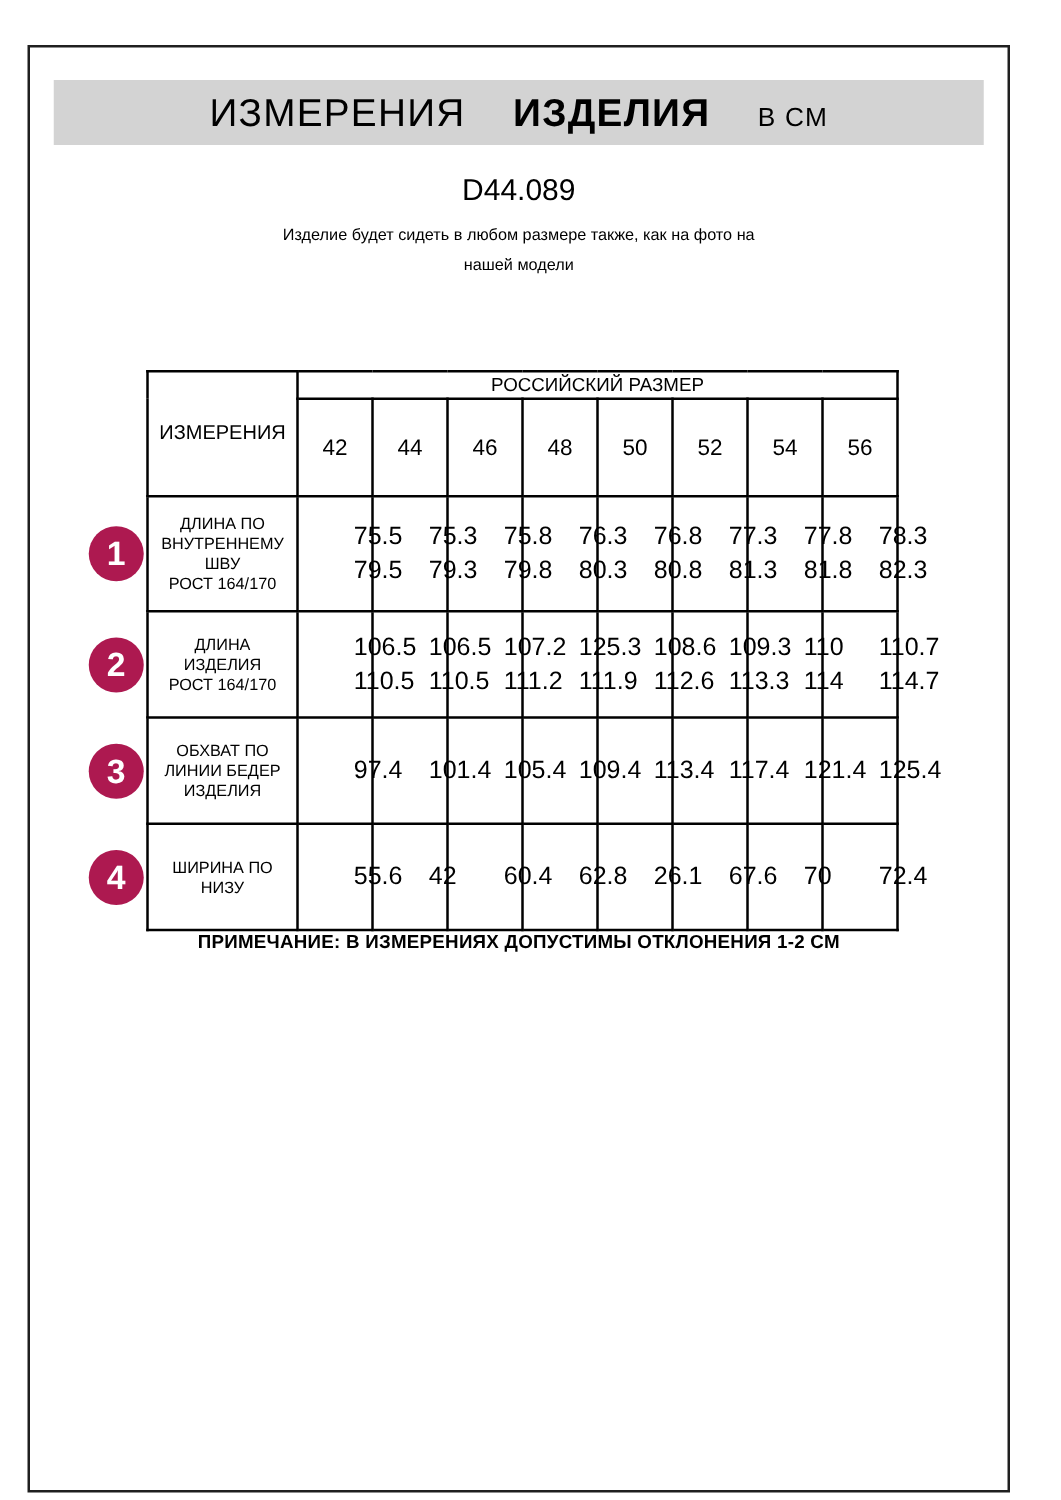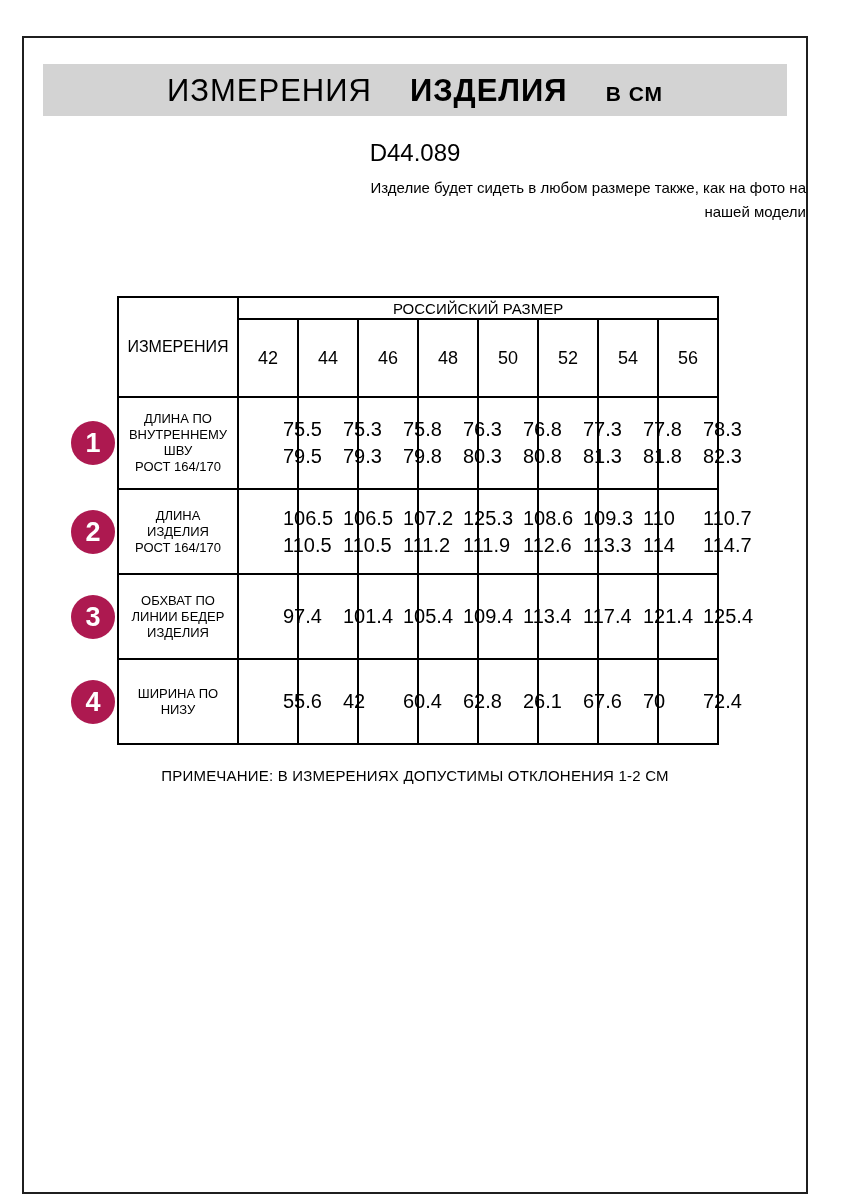--- a/index.html
+++ b/index.html
@@ -19,26 +19,26 @@
     position:absolute;left:22px;top:36px;width:786px;height:1158px;
     border:2px solid var(--frame);background:#fff;
   }
   .banner{
     margin:26px auto 0;width:744px;height:52px;background:var(--band);
     display:flex;align-items:baseline;justify-content:center;gap:38px;
     padding-top:9px;
   }
   .t-reg{font-size:31px;letter-spacing:1px;}
   .t-bold{font-size:31px;font-weight:bold;letter-spacing:1px;}
-  .t-unit{font-size:21px;letter-spacing:1px;font-weight:bold;}
+  .t-unit{font-size:21px;letter-spacing:1px;}
   .code{
     margin-top:23px;text-align:center;font-size:24px;line-height:28px;
   }
   .subtitle{
-    margin-top:9px;text-align:right;font-size:15px;line-height:24px;
+    margin-top:9px;text-align:center;font-size:13px;line-height:24px;
     white-space:pre-line;
   }
   .table-wrap{margin:72px 0 0 93px;}
   table{
     border-collapse:collapse;table-layout:fixed;width:600px;
   }
   td{
     border:2px solid var(--line);text-align:center;vertical-align:middle;
     padding:0;
   }
@@ -52,21 +52,21 @@
   .val{font-size:20px;line-height:27px;white-space:pre-line;padding-left:44px;}
   .rh1 td{height:92px;}
   .rh2 td{height:85px;}
   .badge{
     position:absolute;left:-48px;top:50%;transform:translateY(-50%);
     width:44px;height:44px;border-radius:50%;background:var(--badge);
     color:#fff;font-size:27px;font-weight:bold;
     display:flex;align-items:center;justify-content:center;
   }
   .note{
-    margin-top:22px;text-align:center;font-size:15px;font-weight:normal;
+    text-align:center;font-size:15px;font-weight:bold;
     letter-spacing:0.2px;
   }
 </style>
 </head>
 <body>
 
 <div class="page">
 
   <div class="banner">
     <span class="t-reg">ИЗМЕРЕНИЯ</span>

